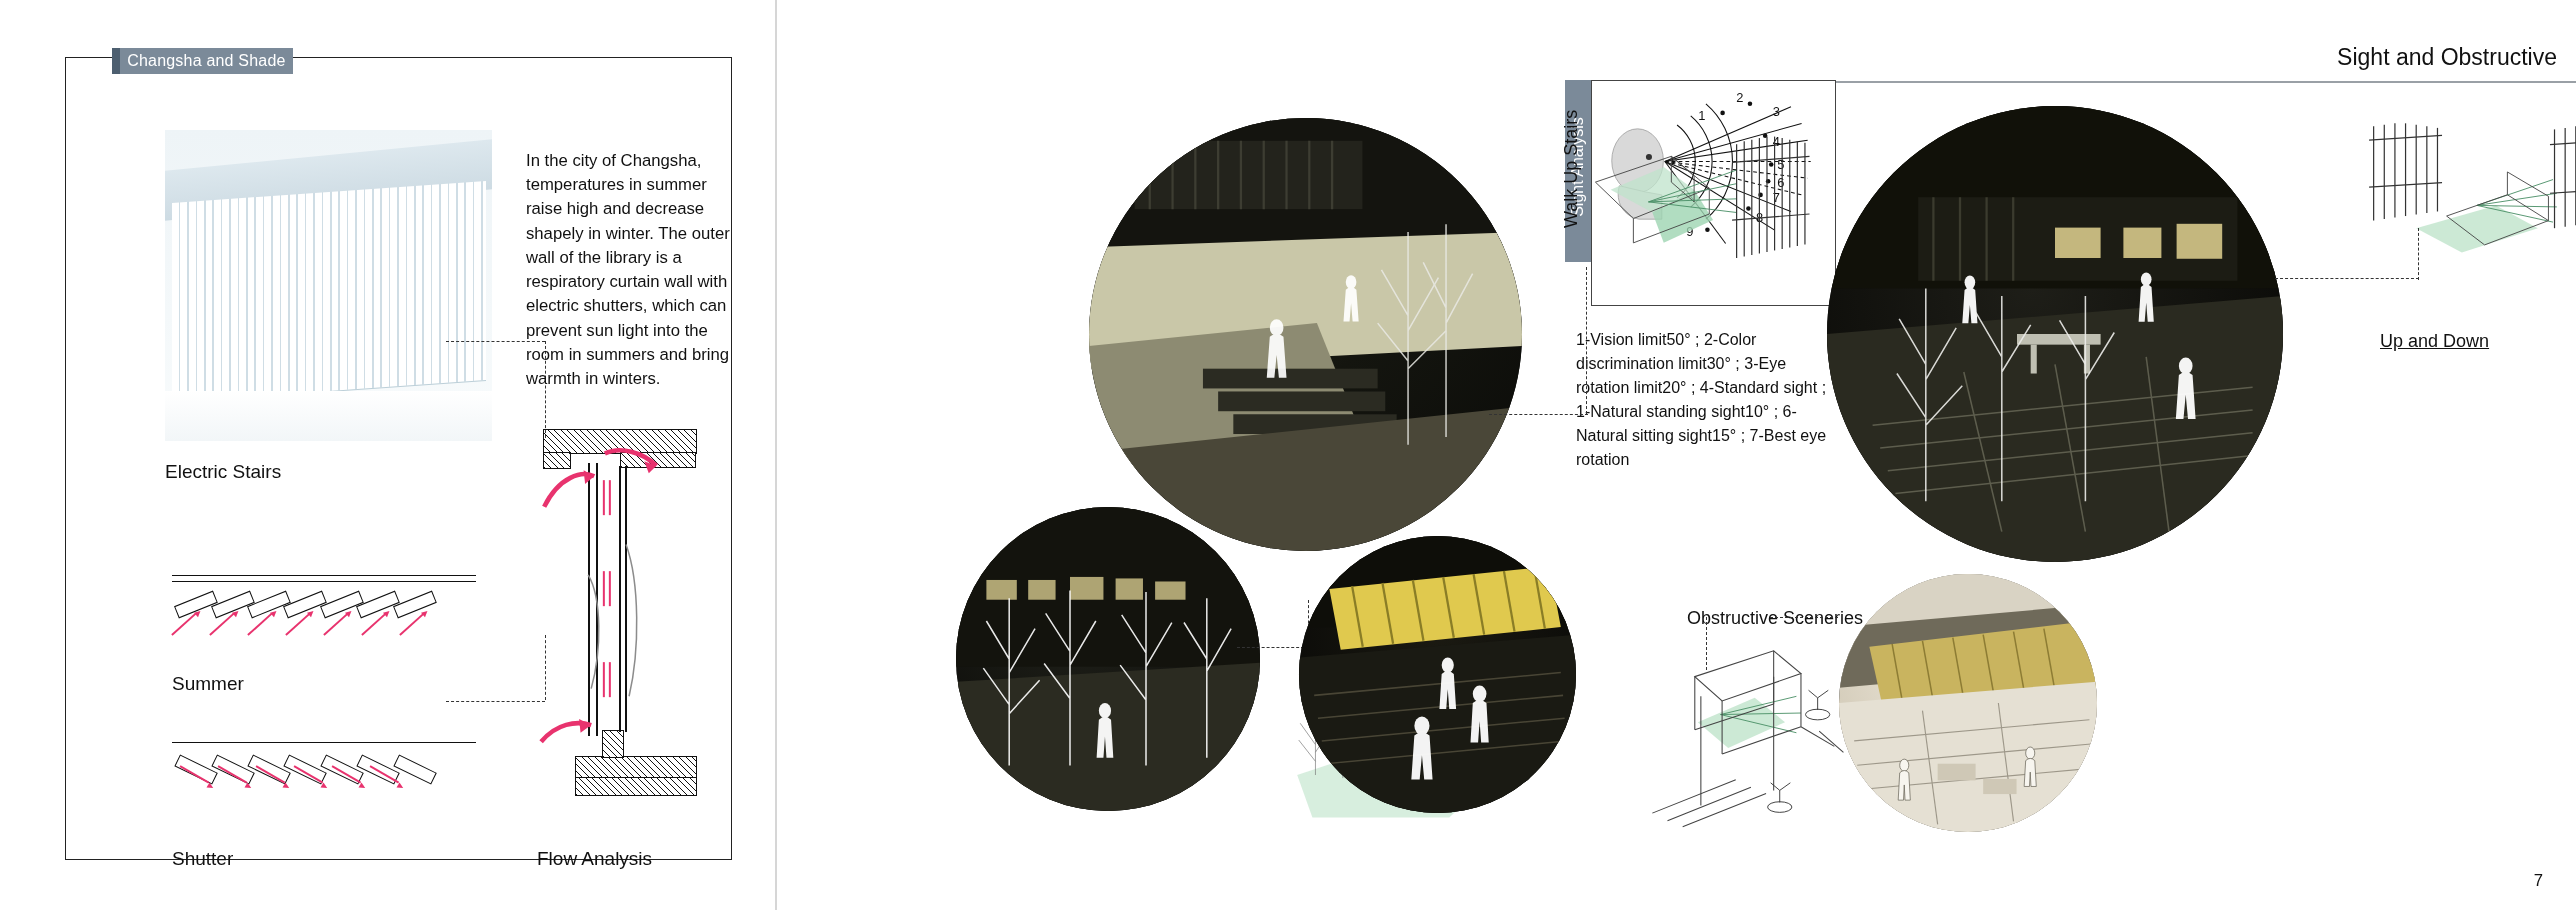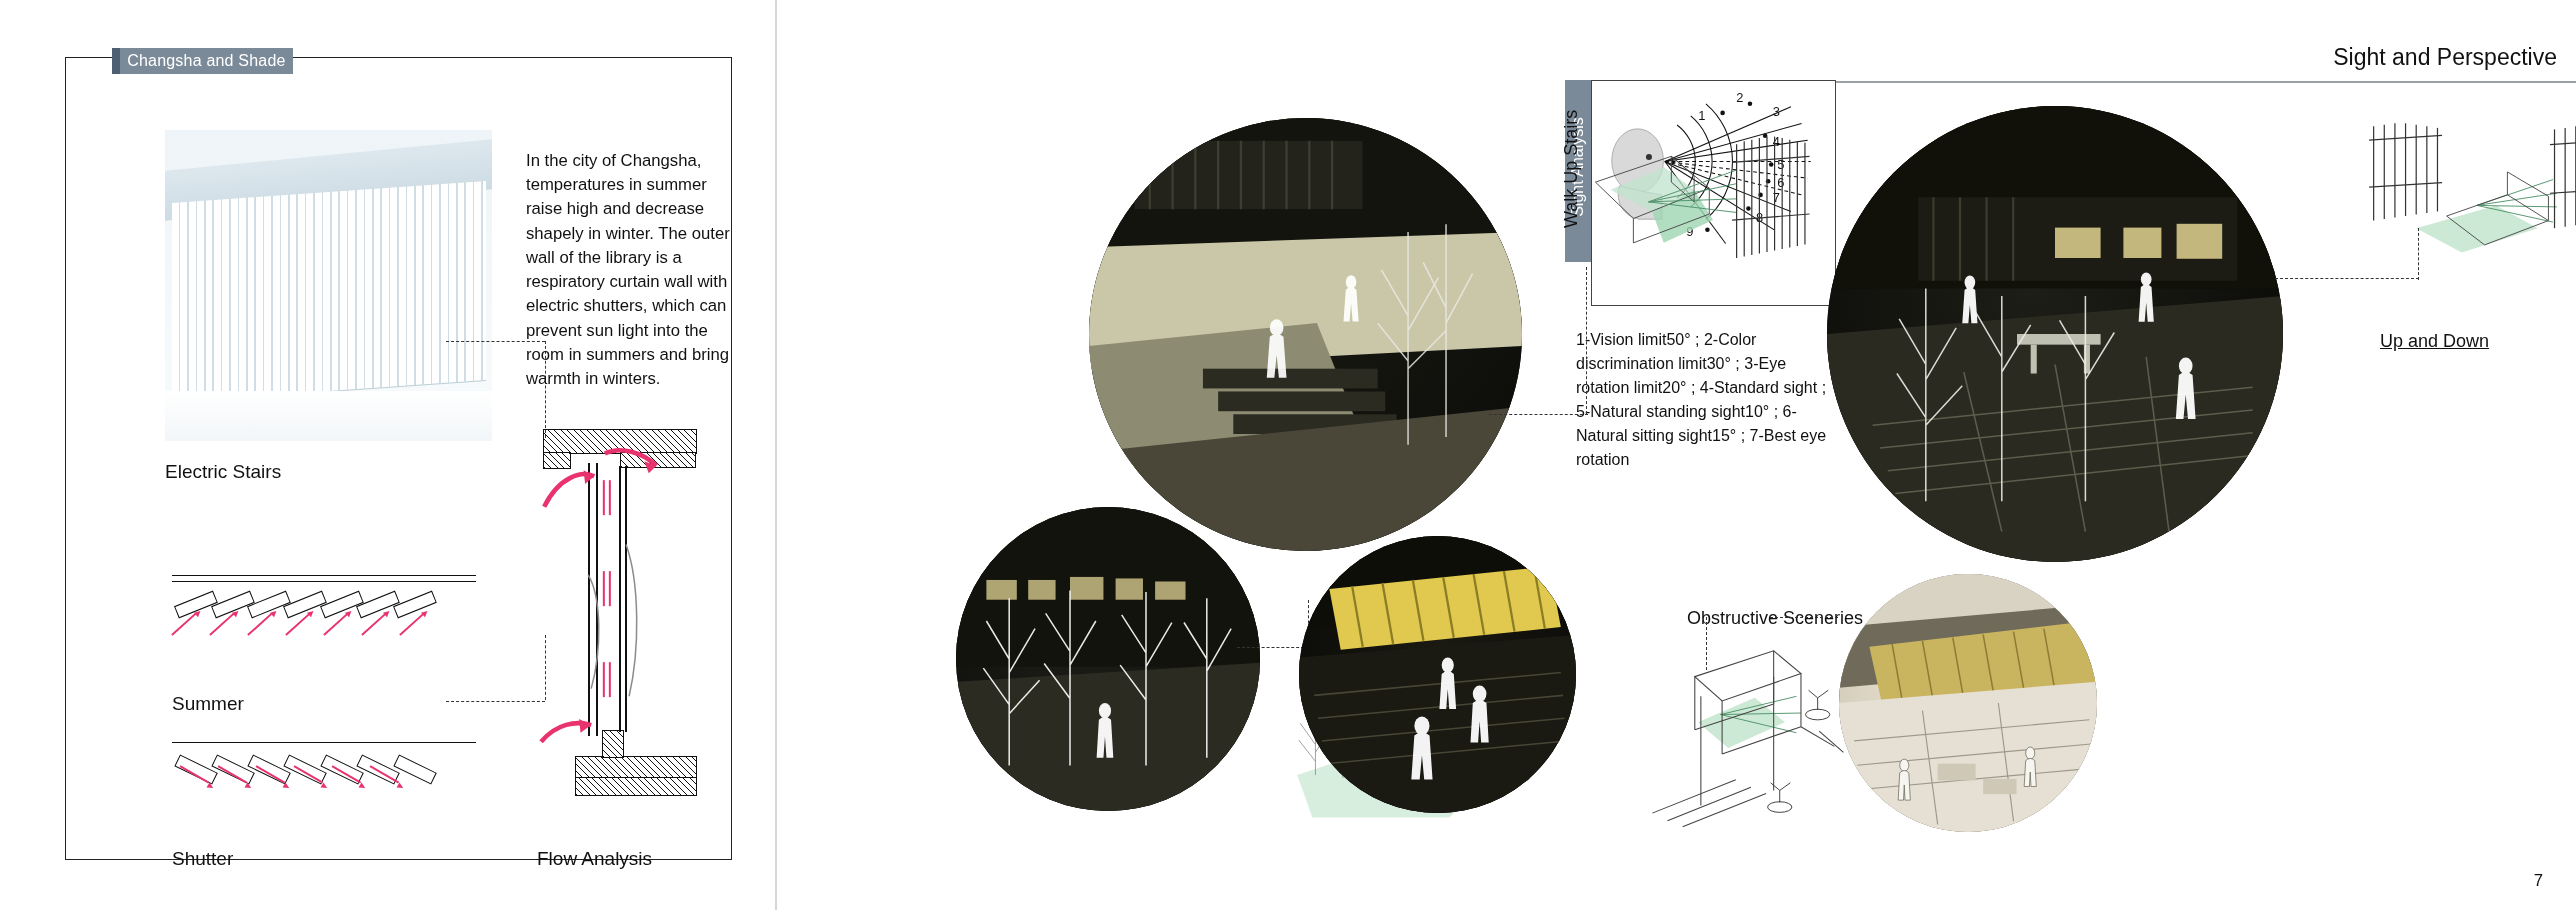--- a/index.html
+++ b/index.html
@@ -105,21 +105,21 @@
     <div class="arrow-head" style="left:100px;top:37px;transform:rotate(-42deg);"></div>
     <div class="arrow-line" style="left:114px;top:59px;width:32px;transform:rotate(-42deg);"></div>
     <div class="arrow-head" style="left:137px;top:37px;transform:rotate(-42deg);"></div>
     <div class="arrow-line" style="left:152px;top:59px;width:32px;transform:rotate(-42deg);"></div>
     <div class="arrow-head" style="left:175px;top:37px;transform:rotate(-42deg);"></div>
     <div class="arrow-line" style="left:190px;top:59px;width:32px;transform:rotate(-42deg);"></div>
     <div class="arrow-head" style="left:213px;top:37px;transform:rotate(-42deg);"></div>
     <div class="arrow-line" style="left:228px;top:59px;width:32px;transform:rotate(-42deg);"></div>
     <div class="arrow-head" style="left:251px;top:37px;transform:rotate(-42deg);"></div>
   </div>
-  <div class="cap" style="left:106px;top:615px;margin-top:20px;">Summer</div>
+  <div class="cap" style="left:106px;top:615px;">Summer</div>
 
   <div class="louver-diagram" id="winter-diagram" style="left:106px;top:684px;width:304px;height:84px;">
     <div class="topline"></div>
     <div class="blade" style="left:3px;  top:21px;transform:rotate(26deg);"></div>
     <div class="blade" style="left:40px; top:21px;transform:rotate(26deg);"></div>
     <div class="blade" style="left:76px;top:21px;transform:rotate(26deg);"></div>
     <div class="blade" style="left:112px;top:21px;transform:rotate(26deg);"></div>
     <div class="blade" style="left:149px;top:21px;transform:rotate(26deg);"></div>
     <div class="blade" style="left:185px;top:21px;transform:rotate(26deg);"></div>
     <div class="blade" style="left:222px;top:21px;transform:rotate(26deg);"></div>
@@ -183,21 +183,21 @@
 
 <div id="left-title-bar">
   <div class="bar-accent"></div>
   <div class="bar-text">Changsha and Shade</div>
 </div>
 
 <div id="right-divider"></div>
 <div id="right-panel">
 
   <div id="right-header-rule"></div>
-  <div id="right-title">Sight and Perspective</div>
+  <div id="right-title">Sight and Obstructive</div>
 
   <div id="sight-tab">
     <span>Sight Analysis</span>
   </div>
 
   <div id="sight-diagram">
     <svg width="243" height="224" viewBox="0 0 320 295">
 
       <ellipse cx="60" cy="105" rx="34" ry="42" fill="#d9d9d9" stroke="#9a9a9a"></ellipse>
       <path d="M36,138 C30,160 42,178 62,182 L92,182 L92,150 L70,146 Z" fill="#d9d9d9" stroke="#9a9a9a"></path>
@@ -239,21 +239,21 @@
         <text x="238" y="86">4</text>
         <text x="244" y="116">5</text>
         <text x="244" y="140">6</text>
         <text x="238" y="160">7</text>
         <text x="216" y="186">8</text>
         <text x="124" y="204">9</text>
       </g>
     </svg>
   </div>
 
-  <div id="sight-caption">1-Vision limit50° ; 2-Color discrimination limit30° ; 3-Eye rotation limit20° ; 4-Standard sight ; 5-Natural standing sight10° ; 6-Natural sitting sight15° ; 7-Best eye rotation</div>
+  <div id="sight-caption">1-Vision limit50° ; 2-Color discrimination limit30° ; 3-Eye rotation limit20° ; 4-Standard sight ; 1-Natural standing sight10° ; 6-Natural sitting sight15° ; 7-Best eye rotation</div>
 
   <div class="photo" style="left:314px;top:118px;width:433px;height:433px;">
     <div class="inner" style="background:
         radial-gradient(circle at 30% 18%, #2a2c26 0%, #14150f 45%, #0a0a08 100%);">
     </div>
     <svg style="position:absolute;inset:0;" width="433" height="433" viewBox="0 0 570 570">
       <rect x="0" y="0" width="570" height="170" fill="#14140f"></rect>
       <rect x="60" y="30" width="300" height="90" fill="#23231c"></rect>
       <g stroke="#3d3d32" stroke-width="3">
         <line x1="80" y1="30" x2="80" y2="120"></line>

